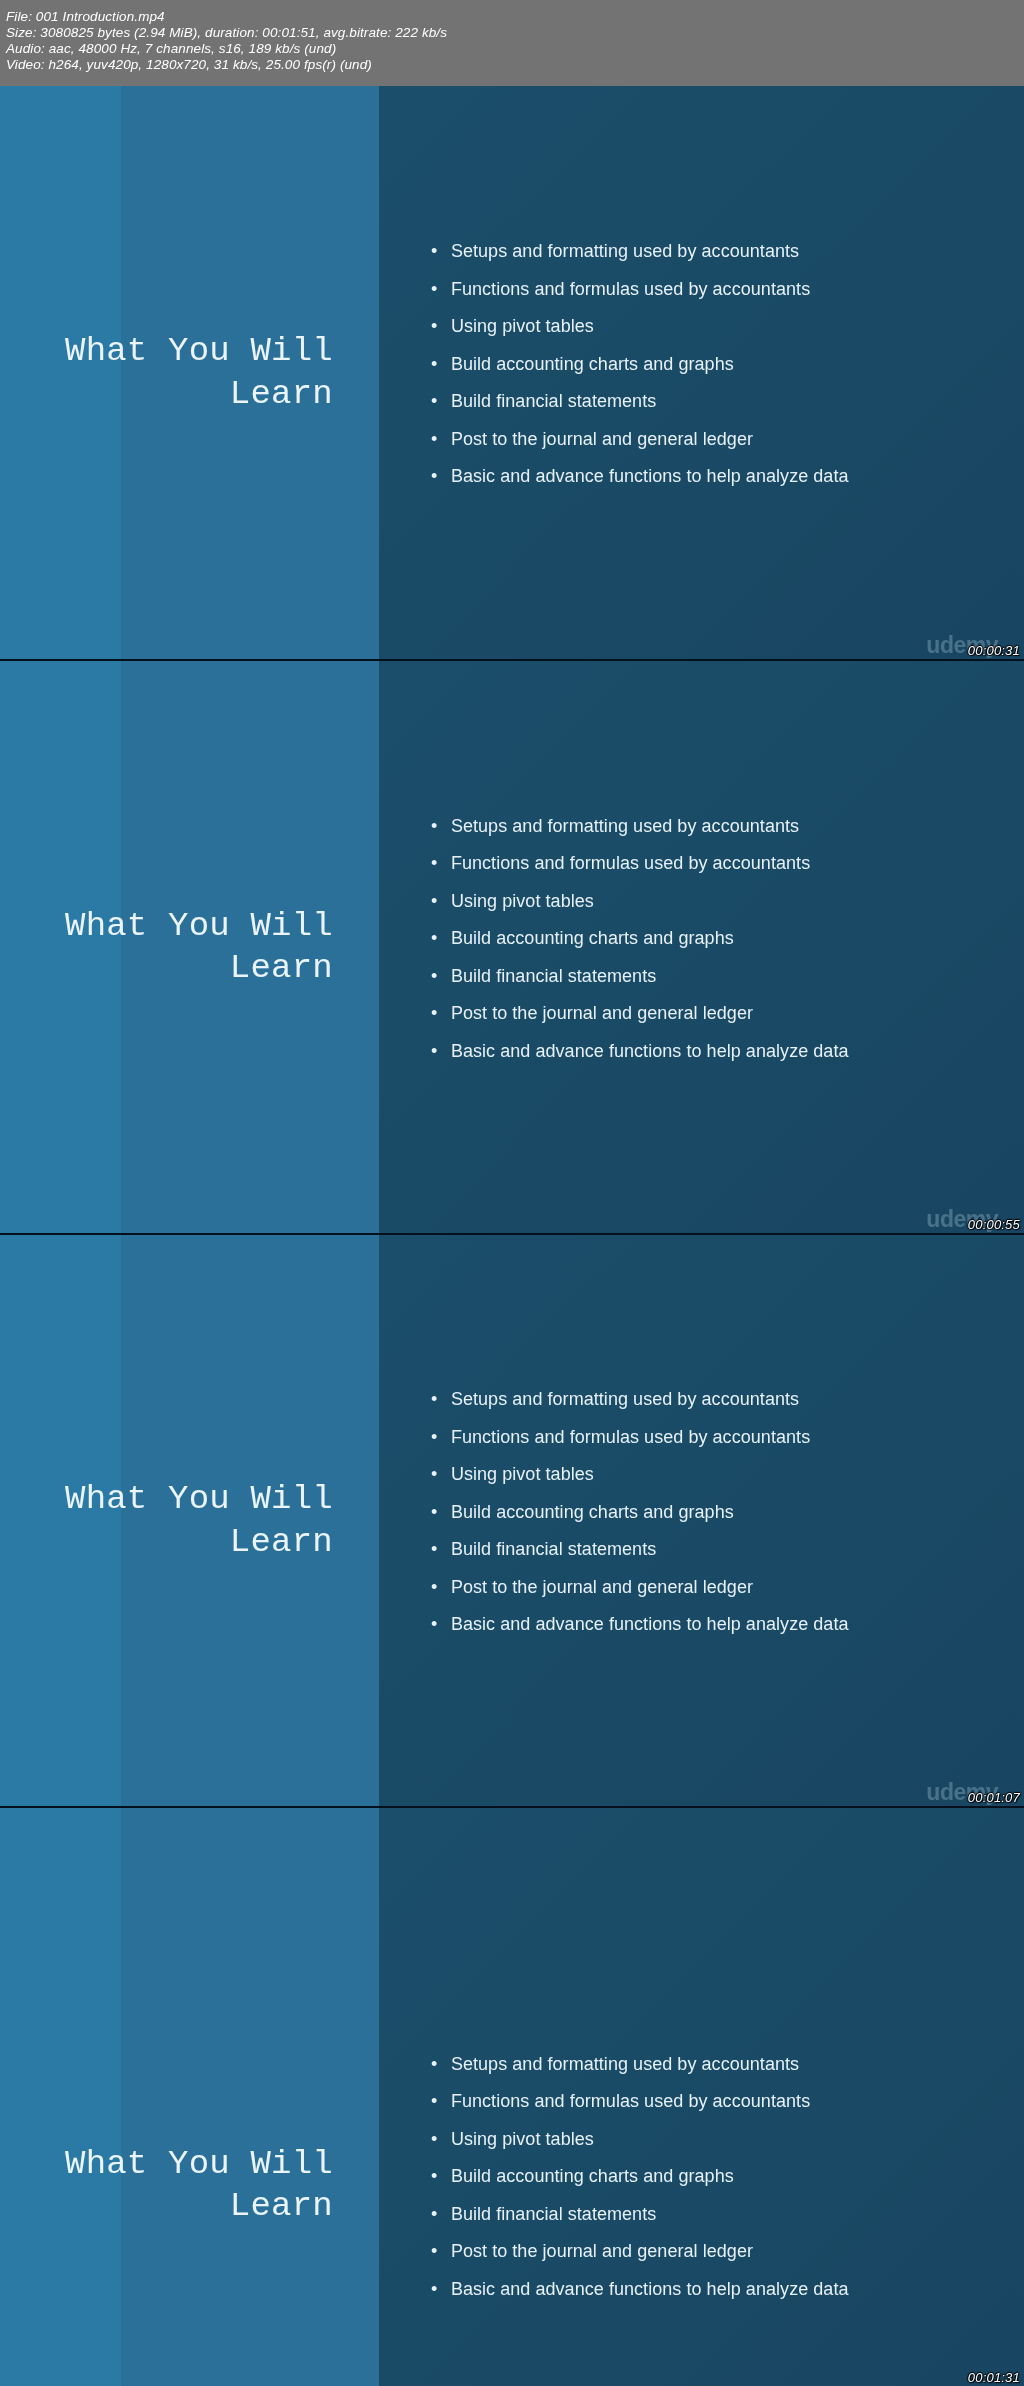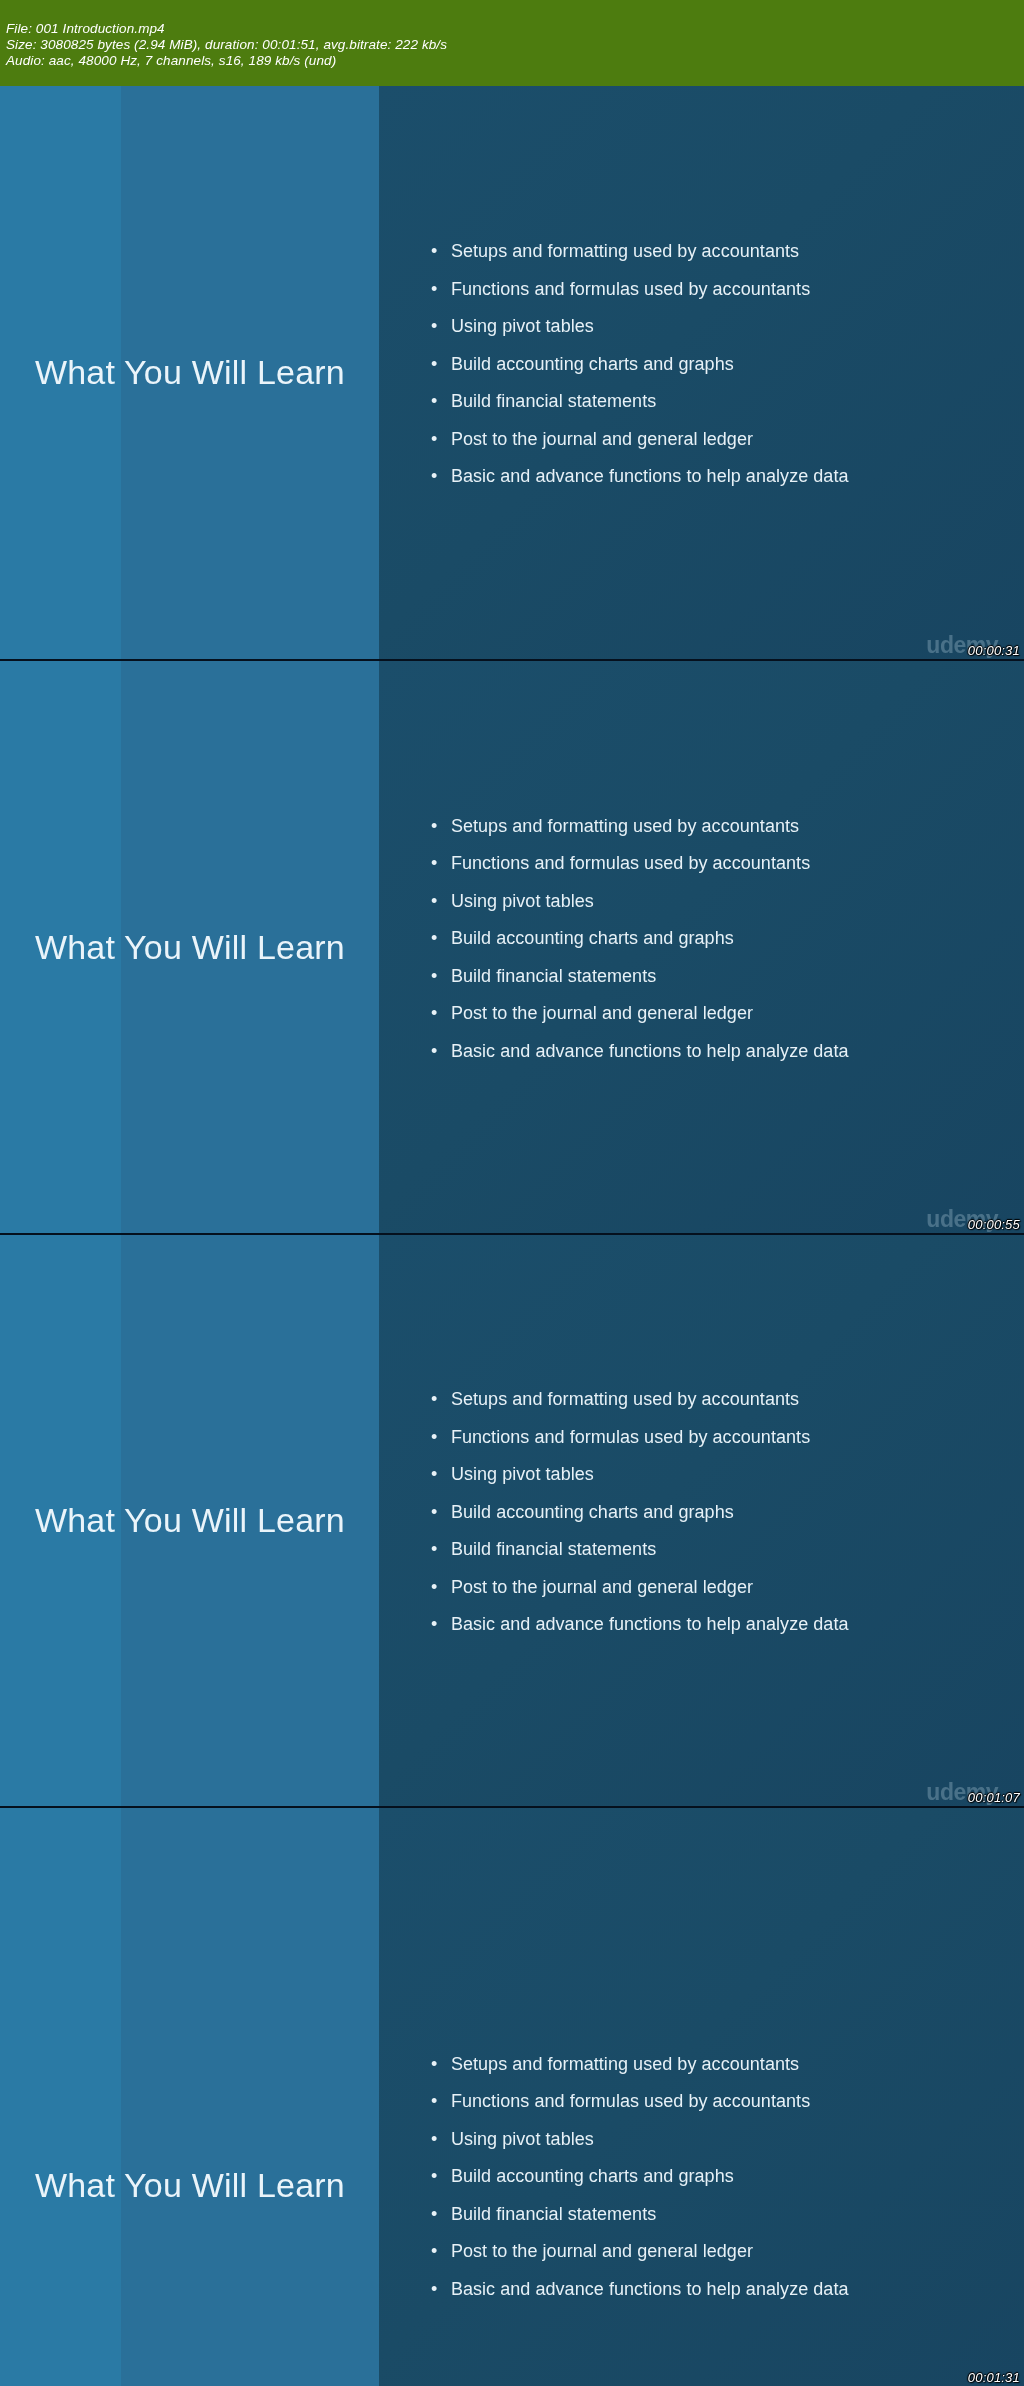--- a/index.html
+++ b/index.html
@@ -9,26 +9,26 @@
   }
   body {
     width: 1024px;
     height: 2386px;
     overflow: hidden;
     font-family: "Liberation Sans", sans-serif;
   }
 
   
   .meta-header {
-    background: #4d7c0f;
+    background: #737373;
     color: #ffffff;
     width: 1024px;
     height: 86px;
     box-sizing: border-box;
-    padding: 21px 6px 0 6px;
+    padding: 9px 6px 0 6px;
     font-family: "Liberation Sans", sans-serif;
     font-style: italic;
     font-size: 13.5px;
     line-height: 16px;
     letter-spacing: 0.1px;
     white-space: nowrap;
     overflow: hidden;
   }
   .meta-line {
     display: block;
@@ -68,25 +68,25 @@
   }
 
   .title-col {
     width: 37%;
     box-sizing: border-box;
     padding-right: 34px;
     text-align: right;
   }
   .slide-title {
     color: #eaf4fa;
-    font-family: Liberation Sans, sans-serif;
+    font-family: Liberation Mono, monospace;
     font-weight: 400;
     line-height: 1.24;
     letter-spacing: 0.2px;
-    margin: 0;
+    margin: 12px;
   }
 
   .bullets-col {
     flex: 1;
     box-sizing: border-box;
     padding-left: 50px;
     padding-right: 24px;
   }
   .bullets {
     list-style: none;
@@ -156,20 +156,21 @@
   .f4 .slide-inner { padding-bottom: -80px; }
   .f4 .slide-inner { padding-bottom: 0; margin-top: 88px; }
 </style>
 </head>
 <body>
 
 <div class="meta-header">
   <span class="meta-line">File: 001 Introduction.mp4</span>
   <span class="meta-line">Size: 3080825 bytes (2.94 MiB), duration: 00:01:51, avg.bitrate: 222 kb/s</span>
   <span class="meta-line">Audio: aac, 48000 Hz, 7 channels, s16, 189 kb/s (und)</span>
+  <span class="meta-line">Video: h264, yuv420p, 1280x720, 31 kb/s, 25.00 fps(r) (und)</span>
 </div>
 
 <div class="sheet">
 
   <div class="frame f1">
     <div class="slide-bg">
       <div class="band-left"></div>
       <div class="band-mid"></div>
       <div class="band-right"></div>
     </div>

